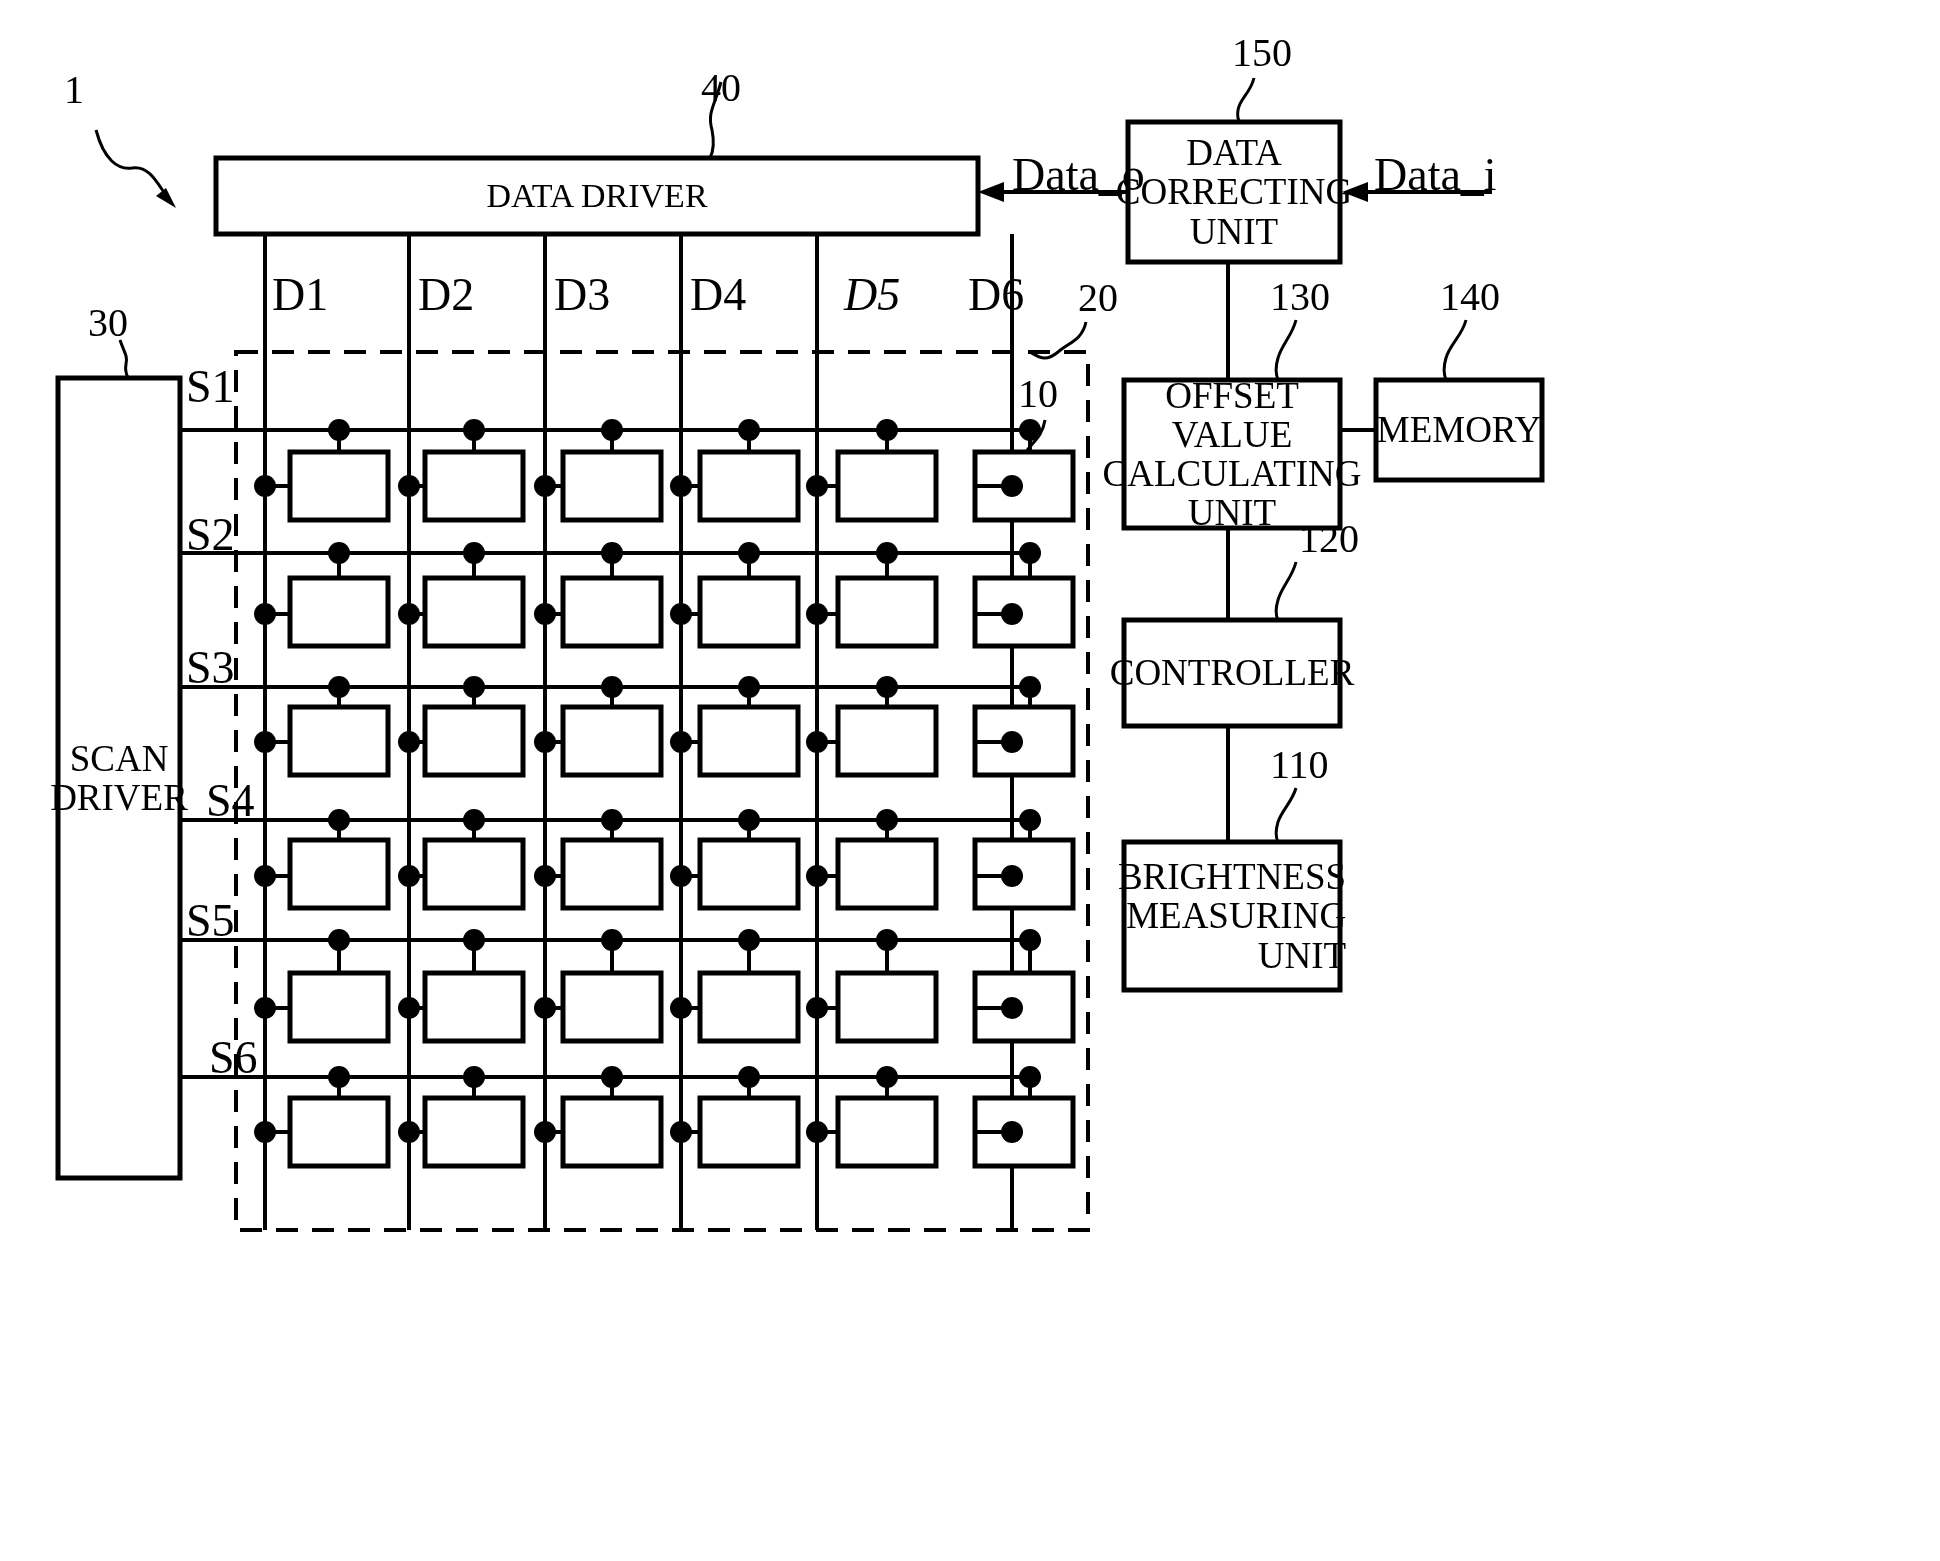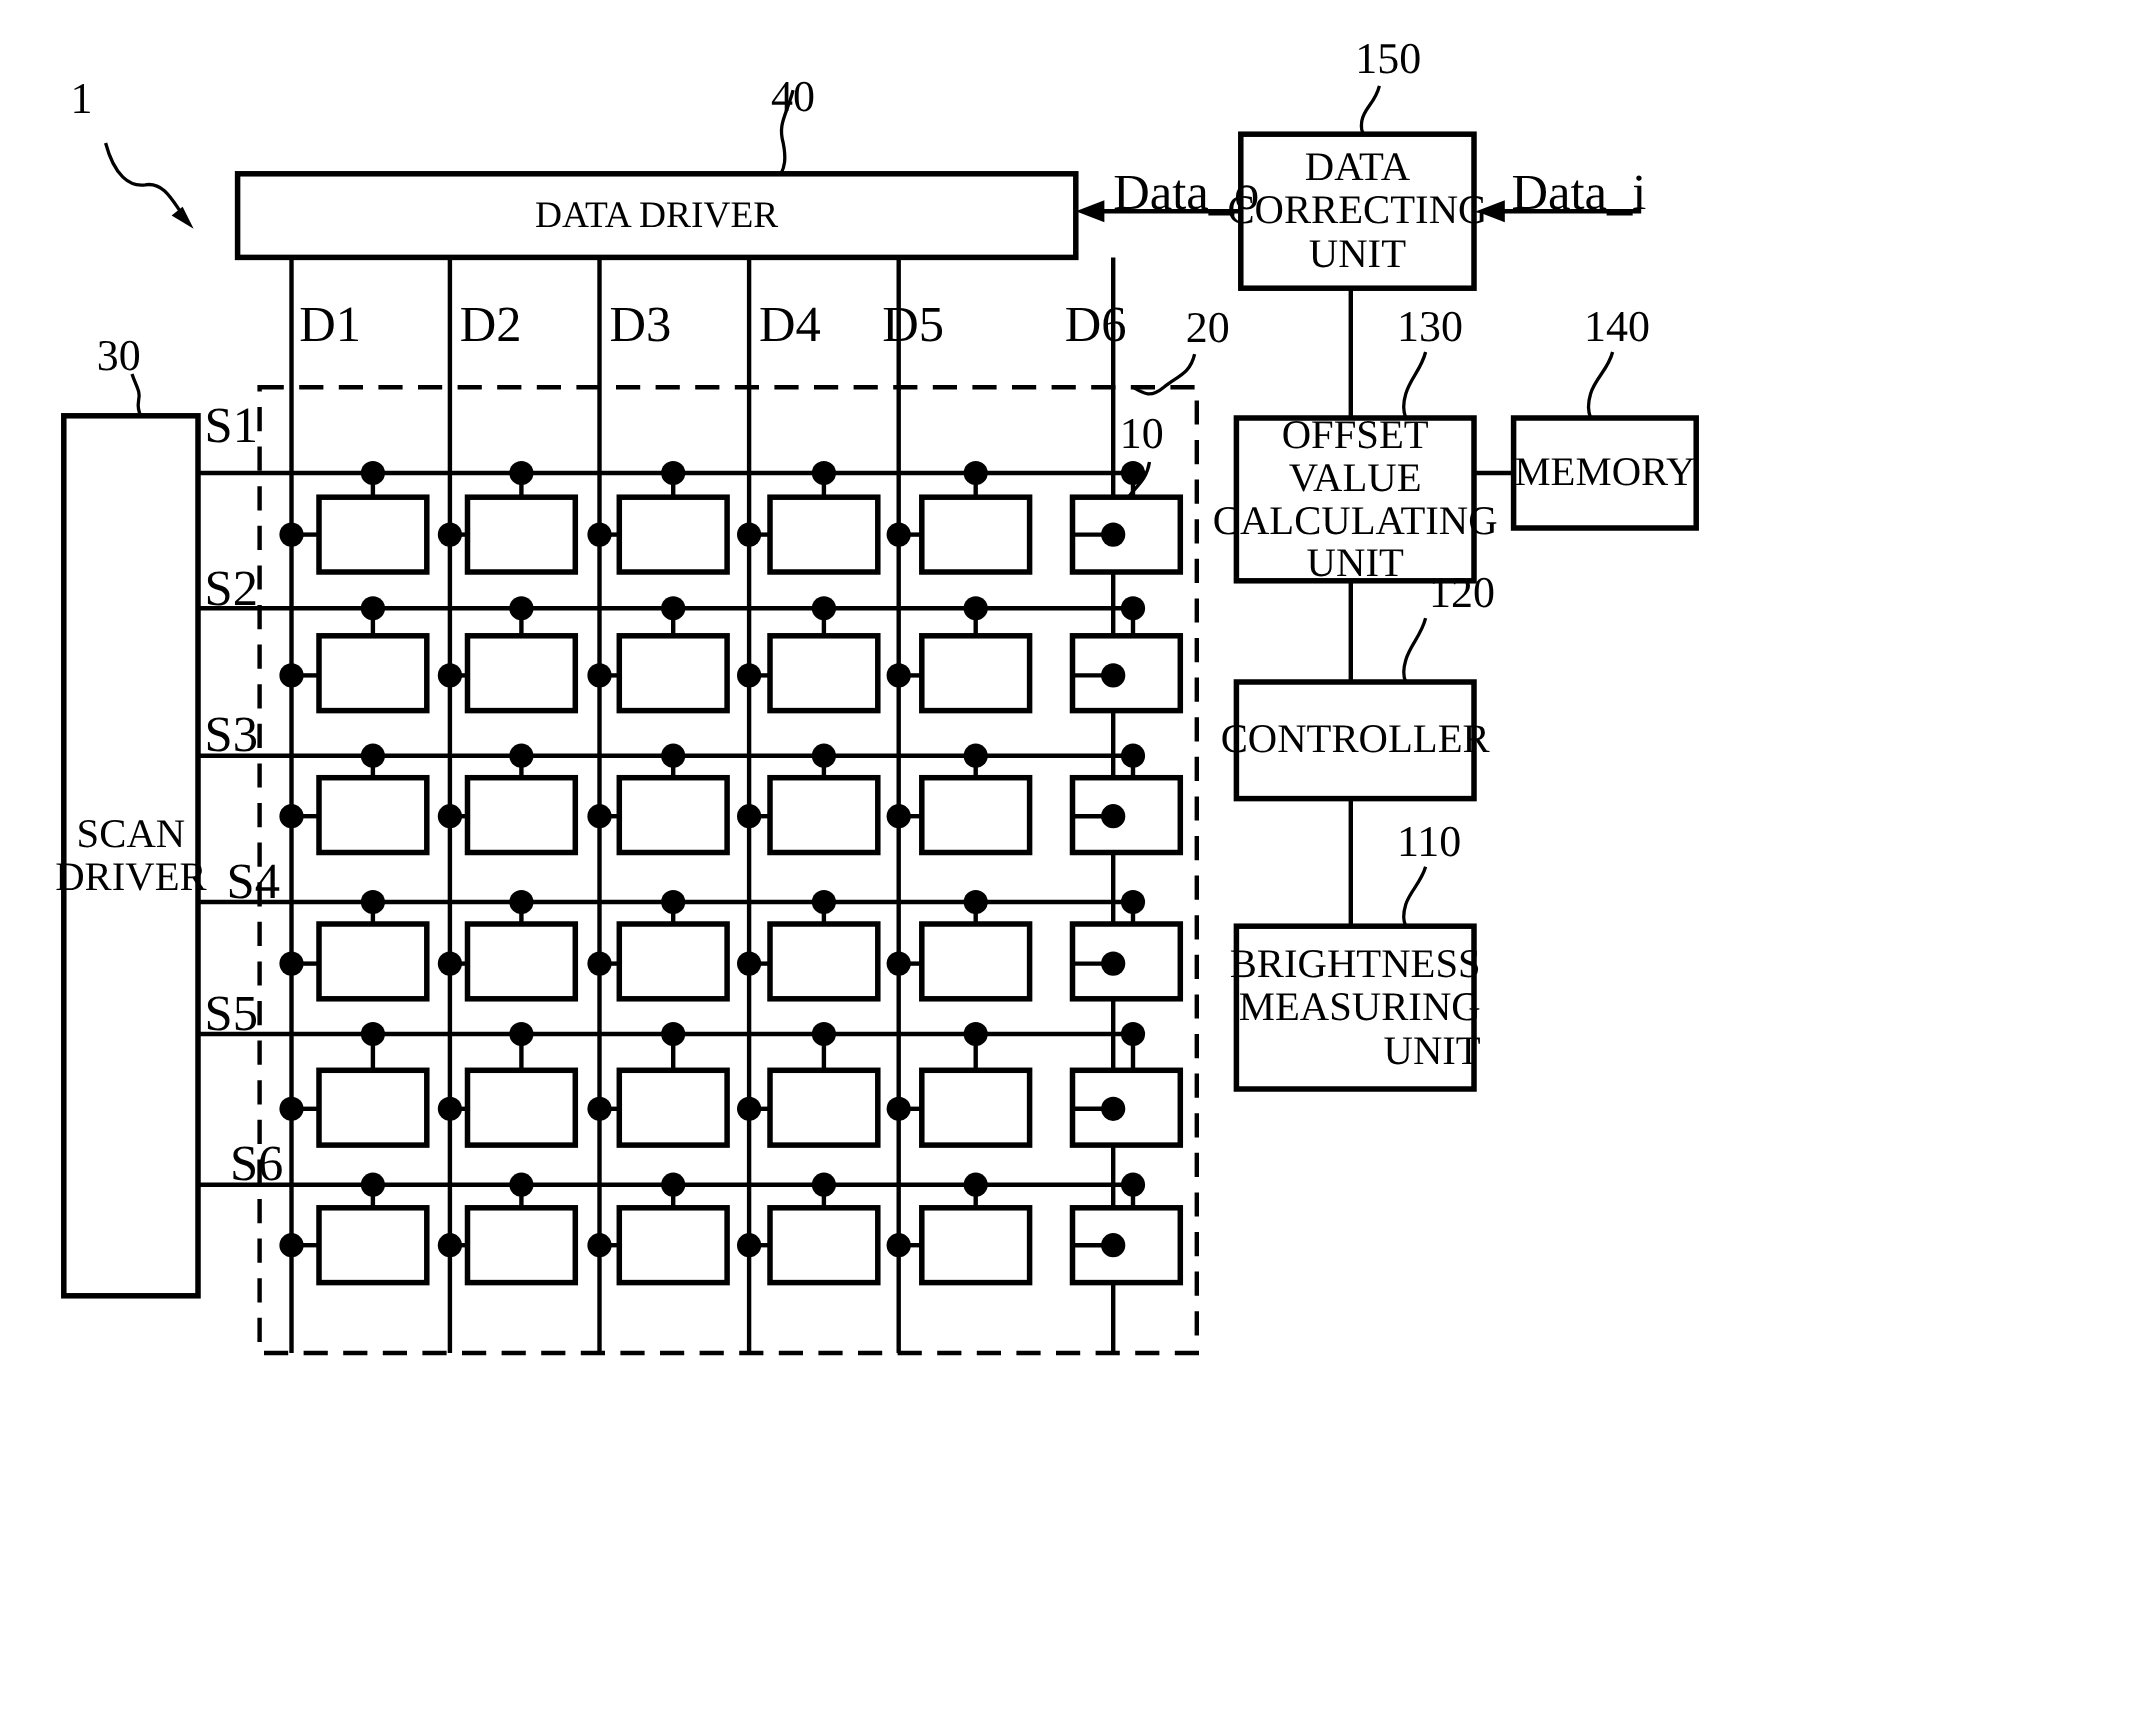--- a/index.html
+++ b/index.html
@@ -423,21 +423,21 @@
 <div class="lbl ref" style="left:1078px;top:278px;">20</div>
 <div class="lbl ref" style="left:1018px;top:374px;">10</div>
 
 <div class="lbl sig" style="left:1012px;top:152px;">Data_o</div>
 <div class="lbl sig" style="left:1374px;top:152px;">Data_i</div>
 
 <div class="lbl sig" style="left:272px;top:272px;">D1</div>
 <div class="lbl sig" style="left:418px;top:272px;">D2</div>
 <div class="lbl sig" style="left:554px;top:272px;text-align:center;">D3</div>
 <div class="lbl sig" style="left:690px;top:272px;">D4</div>
-<div class="lbl sig" style="left:802px;top:272px;">D5</div>
+<div class="lbl sig" style="left:844px;top:272px;font-style:italic;">D5</div>
 <div class="lbl sig" style="left:968px;top:272px;">D6</div>
 
 <div class="lbl sig" style="left:186px;top:364px;">S1</div>
 <div class="lbl sig" style="left:186px;top:512px;">S2</div>
 <div class="lbl sig" style="left:186px;top:645px;">S3</div>
 <div class="lbl sig" style="left:186px;top:778px;margin-left:20px;">S4</div>
 <div class="lbl sig" style="left:186px;top:898px;">S5</div>
 <div class="lbl sig" style="left:186px;top:1035px;margin-left:23px;">S6</div>
 
 </body></html>

